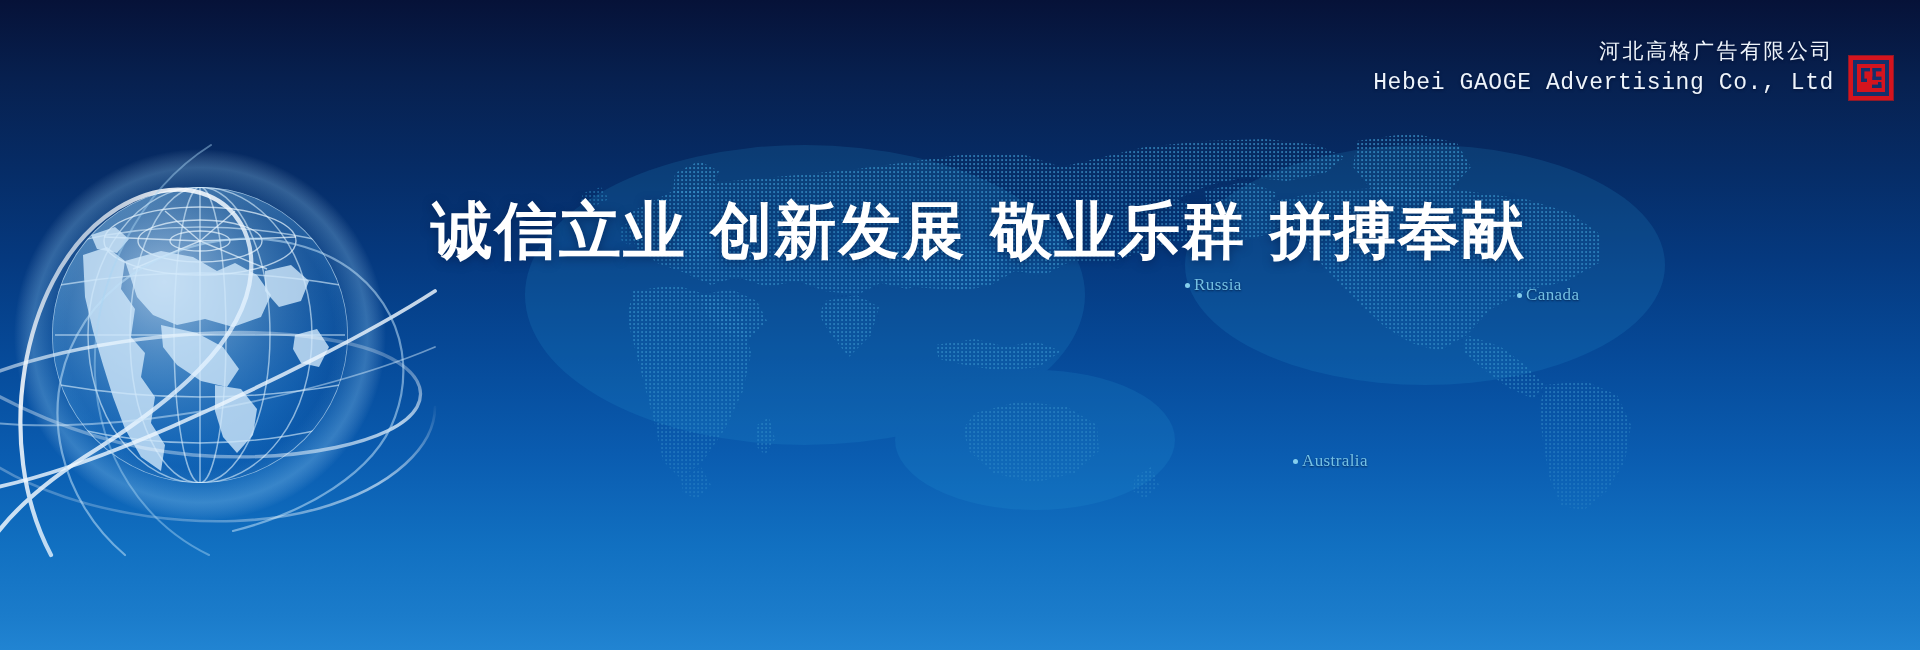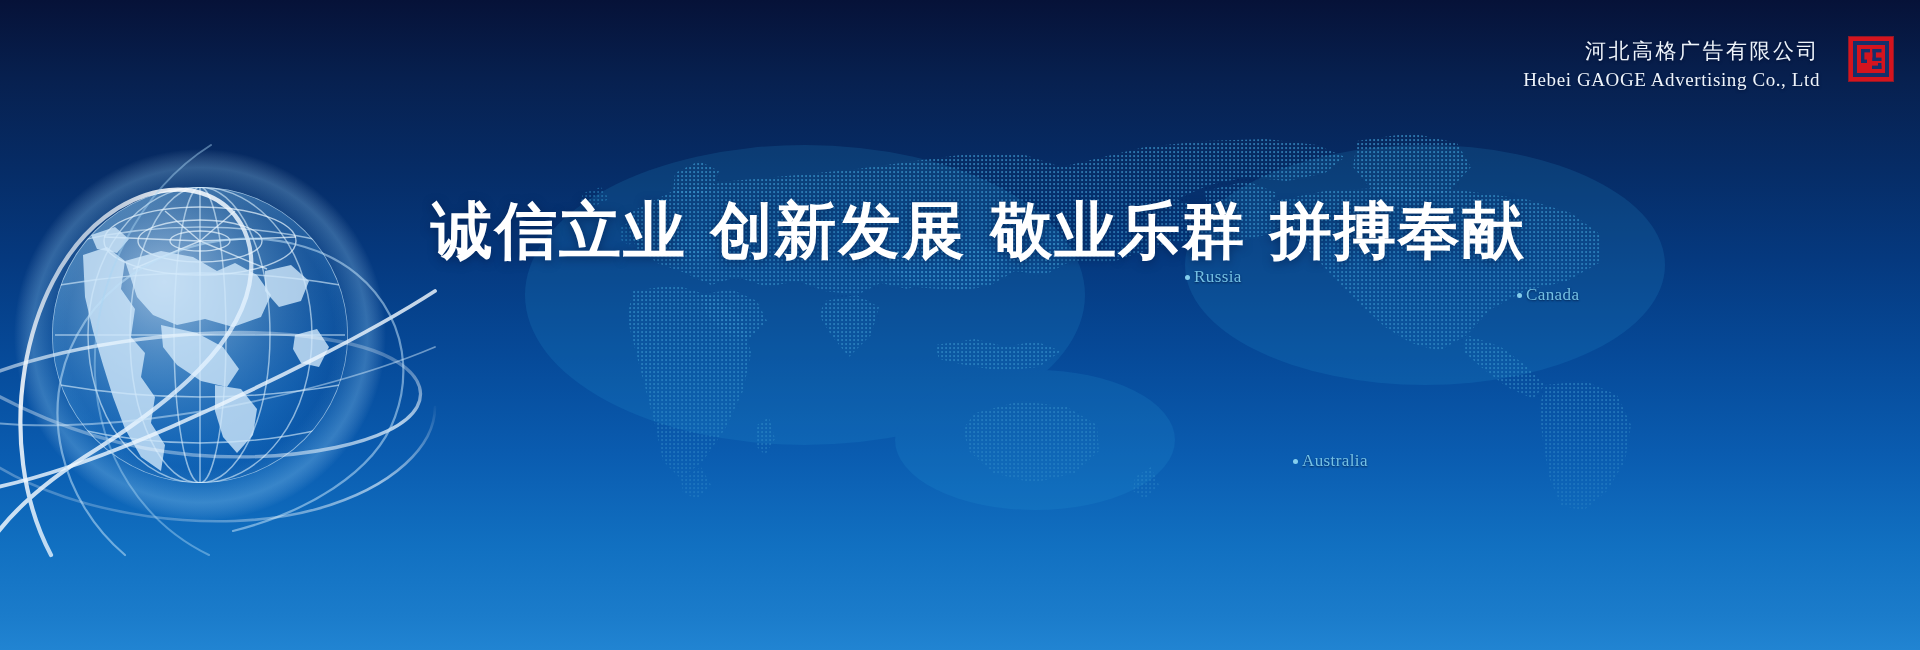--- a/index.html
+++ b/index.html
@@ -40,30 +40,30 @@
     letter-spacing:2px;white-space:nowrap;
     text-shadow:0 2px 10px rgba(0,25,70,.55);
     margin-left:13px;
   }
   #subtitle{
     margin-top:18px;font-size:26.5px;color:#ffffff;font-weight:400;
     letter-spacing:.1px;white-space:nowrap;
     text-shadow:0 1px 6px rgba(0,25,70,.5);
   }
   
-  #company{position:absolute;right:26px;top:36px;display:flex;align-items:flex-start;gap:28px;}
+  #company{position:absolute;right:26px;top:36px;display:flex;align-items:flex-end;gap:14px;}
   #company-text{text-align:right;}
   #company-cn{
     font-family:"DejaVu Sans","Liberation Sans",sans-serif;
     font-size:21px;color:#eef4fb;letter-spacing:2.5px;line-height:1.45;white-space:nowrap;
     text-shadow:0 1px 3px rgba(0,15,50,.8);
   }
   #company-en{
-    font-family:Liberation Serif, serif;
-    font-size:19px;color:#eef4fb;letter-spacing:.6px;line-height:1.5;white-space:nowrap;
+    font-family:Liberation Mono, monospace;
+    font-size:23px;color:#eef4fb;letter-spacing:.6px;line-height:1.5;white-space:nowrap;
     text-shadow:0 1px 3px rgba(0,15,50,.8);
   }
   #logo{width:46px;height:46px;flex:0 0 46px;}
   #logo svg{display:block;width:100%;height:100%;}
 </style>
 </head>
 <body>
 
 <div id="banner">
 
@@ -141,21 +141,21 @@
         <path fill="url(#dots)" d="M700,96 L742,86 L772,98 L760,118 L726,124 L702,112 Z"></path>
       </g>
 
       <g opacity="0.16">
         <ellipse cx="300" cy="200" rx="280" ry="150" fill="#2c9fd8"></ellipse>
         <ellipse cx="920" cy="170" rx="240" ry="120" fill="#2c9fd8"></ellipse>
         <ellipse cx="530" cy="345" rx="140" ry="70" fill="#2c9fd8"></ellipse>
       </g>
     </svg>
 
-    <span class="map-label" style="left:680px;top:172px;">
+    <span class="map-label" style="left:680px;top:180px;">
       <span class="dot"></span><span>Russia</span>
     </span>
     <span class="map-label" style="left:1012px;top:190px;">
       <span class="dot"></span><span>Canada</span>
     </span>
     <span class="map-label" style="left:788px;top:356px;">
       <span class="dot"></span><span>Australia</span>
     </span>
   </div>
 

